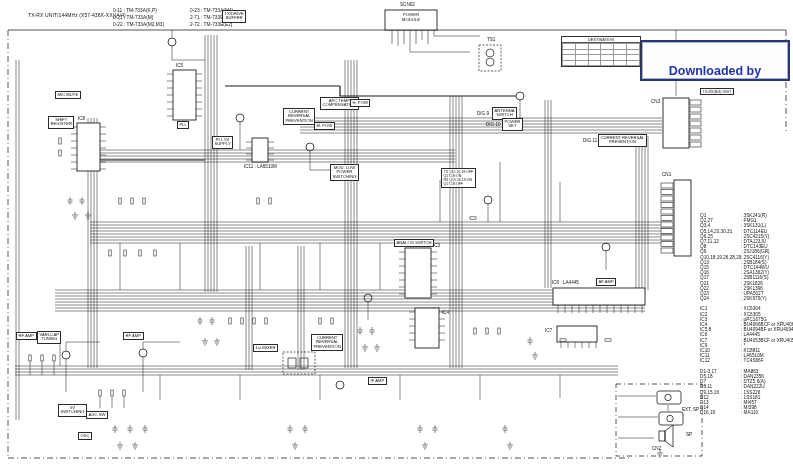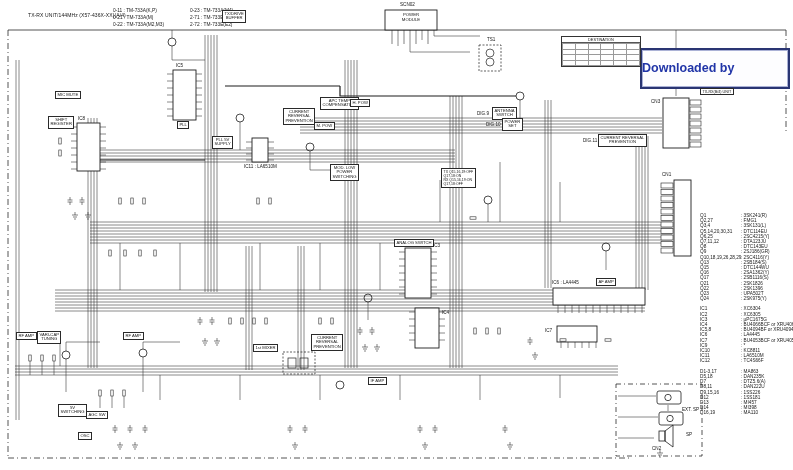--- a/index.html
+++ b/index.html
@@ -5,23 +5,23 @@
   html,body{margin:0;padding:0;background:#e8e8e8;}
   .stage{position:relative;width:793px;height:470px;background:#ffffff;overflow:hidden;
          font-family:"Liberation Sans",sans-serif;color:#1a1a1a;}
   svg{position:absolute;left:0;top:0;}
   .tx{position:absolute;font-size:4.6px;line-height:1.1;white-space:pre-line;color:#161616;}
   .bx{position:absolute;font-size:4.2px;line-height:1.15;white-space:pre-line;text-align:center;
       border:1px solid #2a2a2a;background:#fff;padding:0.5px 1.5px;color:#161616;}
   .title{font-size:5px;letter-spacing:0.1px;}
   .legend{position:absolute;left:113px;top:8px;display:grid;grid-template-rows:repeat(3,auto);
           grid-auto-flow:column;column-gap:26px;font-size:4.8px;line-height:6.8px;white-space:nowrap;}
-  .watermark{position:absolute;left:640px;top:48px;width:146px;height:37px;background:#fdfdff;
+  .watermark{position:absolute;left:640px;top:40px;width:146px;height:37px;background:#fdfdff;
              border:2px solid #2a3573;box-shadow:inset 0 0 0 1px #aab1d6;
-             display:flex;flex-direction:column;align-items:flex-start;justify-content:center;}
+             display:flex;flex-direction:row;align-items:flex-end;justify-content:center;}
   .watermark div{font-size:12.5px;font-weight:bold;color:#2135a8;line-height:15px;}
   .plist{position:absolute;left:700px;top:213px;font-size:4.7px;line-height:5.2px;}
   .pgroup{margin-bottom:5px;}
   .prow{display:flex;white-space:nowrap;}
   .pref{width:41px;flex:none;}
   .pval::before{content:": ";}
   .dest{position:absolute;left:561px;top:36px;width:78px;border:1px solid #333;background:#fff;}
   .dest .dh{font-size:3.9px;text-align:center;border-bottom:1px solid #555;line-height:5px;}
   .dgrid{display:grid;grid-template-columns:repeat(6,1fr);gap:1px;background:#9a9a9a;padding:1px;}
   .dgrid div{background:#fff;height:4.5px;}

